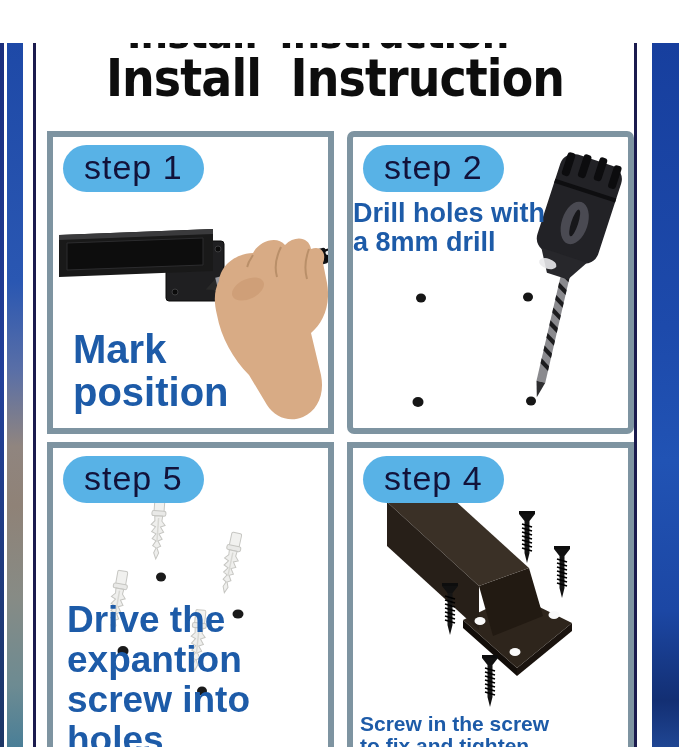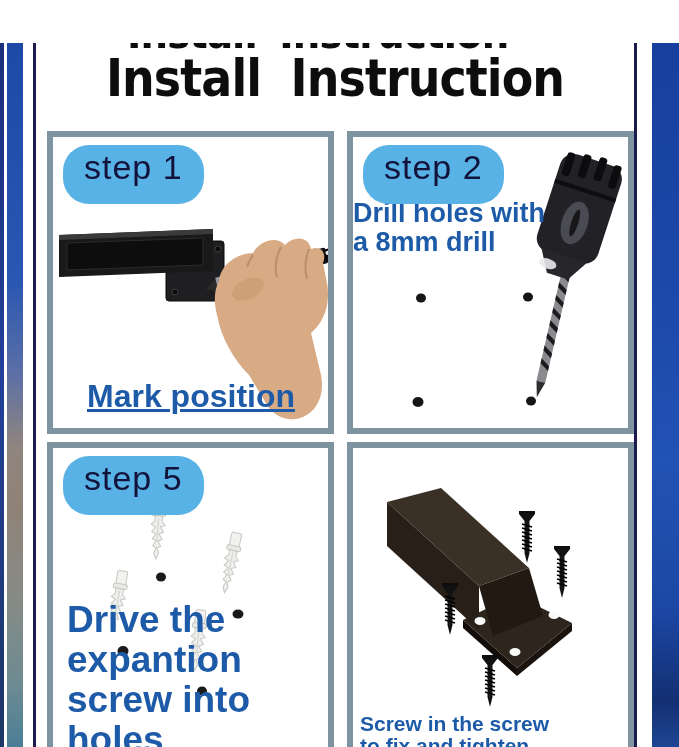--- a/index.html
+++ b/index.html
@@ -30,34 +30,34 @@
     transform:scaleX(.9);transform-origin:left;}
   .title{position:absolute;left:36px;width:598px;top:6px;text-align:center;
     font-family:"DejaVu Sans",sans-serif;font-weight:800;font-size:51px;
     letter-spacing:-1px;word-spacing:16px;color:var(--title-color,#0d0d0d);
     transform:scaleX(.9);white-space:nowrap;}
 
   
   .panel{position:absolute;width:287px;background:#ffffff;box-sizing:border-box;
     border:6px solid var(--panel-border,#7e94a1);}
   .p1{left:47px;top:88px;height:303px;}
-  .p2{left:347px;top:88px;height:303px;}
+  .p2{left:347px;top:88px;height:303px;border-radius:7px;}
   .p3{left:47px;top:399px;height:334px;}
   .p4{left:347px;top:399px;height:334px;}
 
   .pill{position:absolute;left:10px;top:8px;background:var(--accent-blue,#58b2e6);
-    border-radius:26px;padding:3px 21px 17px 21px;z-index:3;}
+    border-radius:26px;padding:3px 21px 5px 21px;z-index:3;}
   .pill span{font-size:34px;color:var(--pill-text,#12123a);letter-spacing:1px;}
 
   .illus{position:absolute;left:0;top:0;z-index:1;}
 
   .caption{position:absolute;z-index:2;color:var(--caption-blue,#1d5ba8);
     font-weight:bold;line-height:1.08;}
   .caption span{display:block;}
-  .cap1{left:34px;bottom:14px;font-size:32px;text-decoration:underline;}
+  .cap1{left:20px;bottom:14px;font-size:40px;}
   .cap2{left:0;top:62px;width:212px;font-size:27px;}
   .cap3{left:14px;bottom:10px;font-size:37px;}
   .cap4{left:7px;bottom:12px;font-size:21px;}
 </style>
 </head>
 <body>
 
 <div class="stage">
 
   <div class="edge-left-dark"></div>
@@ -193,20 +193,23 @@
         <ellipse cx="149" cy="243" rx="5" ry="4.5"></ellipse>
       </g>
     </svg>
     <div class="caption cap3">
       <span>Drive the expantion</span>
       <span>screw into holes</span>
     </div>
   </section>
 
   <section class="panel p4">
+    <div class="pill">
+      <span>step 4</span>
+    </div>
     <svg class="illus" width="275" height="322" viewBox="0 0 275 322">
       <defs>
         <g id="screw">
           <rect x="-8" y="0" width="16" height="3" fill="#0d0d0d"></rect>
           <polygon points="-8,3 8,3 2.5,10 -2.5,10" fill="#111111"></polygon>
           <rect x="-2.5" y="10" width="5" height="32" fill="#151515"></rect>
           <g stroke="#000000" stroke-width="1.8">
             <path d="M-5,13 L5,16"></path>
               <path d="M-5,17 L5,20"></path>
             <path d="M-5,21 L5,24"></path>

